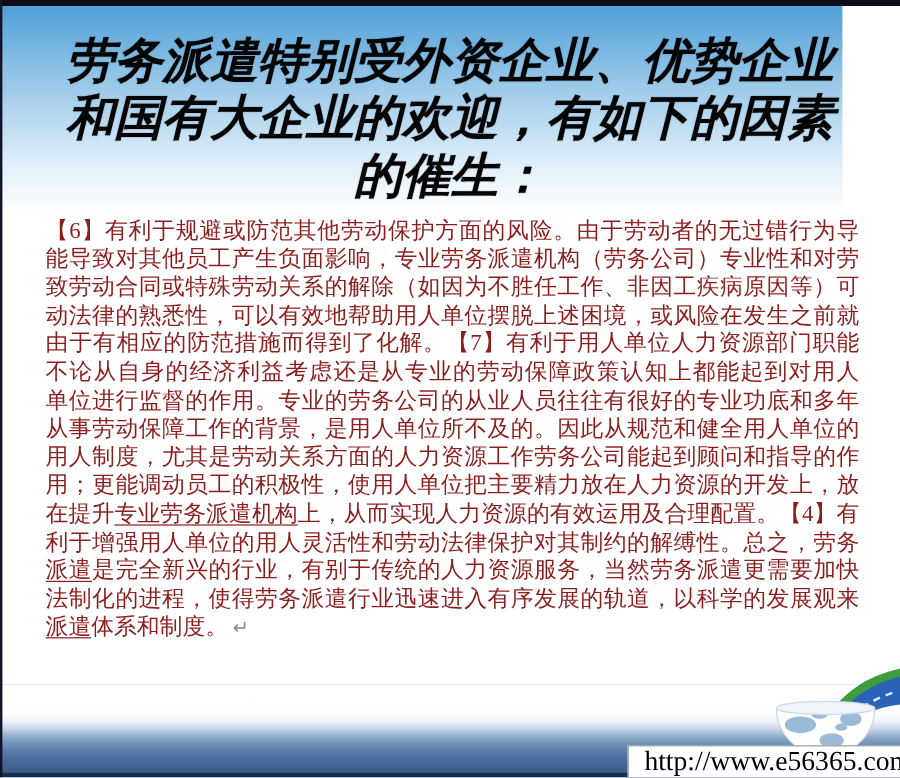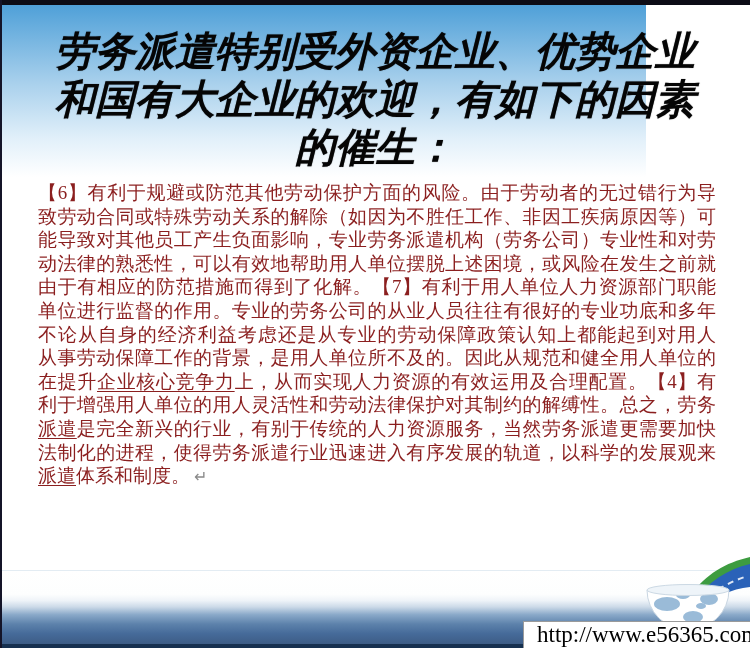--- a/index.html
+++ b/index.html
@@ -13,21 +13,21 @@
   }
   .top-strip{
     position:absolute;left:0;top:0;width:750px;height:5px;
     background:#0c0c16;
   }
   .left-edge{
     position:absolute;left:0;top:0;width:2px;height:648px;
     background:#141428;z-index:30;
   }
   .title-banner{
-    position:absolute;left:0;top:5px;width:646px;height:172px;
+    position:absolute;left:0;top:5px;width:702px;height:172px;
     background:linear-gradient(180deg,var(--title_bg_top,#4fa0d8) 0%,#a8d0ec 45%,#e2f0fa 78%,var(--title_bg_bottom,#ffffff) 100%);
   }
   .title-text{
     position:absolute;left:0;top:22px;width:750px;
     text-align:center;
     color:var(--title_text,#050505);
     font-weight:bold;font-style:italic;
     font-size:40px;line-height:48px;
     letter-spacing:0px;
     text-shadow:0 0 1px rgba(0,0,0,.6);
@@ -88,28 +88,30 @@
   <div class="title-banner">
     <div class="title-text">
       <div>劳务派遣特别受外资企业、优势企业</div>
       <div>和国有大企业的欢迎，有如下的因素</div>
       <div>的催生：</div>
     </div>
   </div>
 
   <div class="body-paragraph">
       <div class="body-line"><span>【6】有利于规避或防范其他劳动保护方面的风险。由于劳动者的无过错行为导</span></div>
+      <div class="body-line"><span>能导致对其他员工产生负面影响，专业劳务派遣机构（劳务公司）专业性和对劳</span></div>
       <div class="body-line"><span>致劳动合同或特殊劳动关系的解除（如因为不胜任工作、非因工疾病原因等）可</span></div>
-      <div class="body-line"><span>能导致对其他员工产生负面影响，专业劳务派遣机构（劳务公司）专业性和对劳</span></div>
       <div class="body-line"><span>动法律的熟悉性，可以有效地帮助用人单位摆脱上述困境，或风险在发生之前就</span></div>
       <div class="body-line"><span>由于有相应的防范措施而得到了化解。【7】有利于用人单位人力资源部门职能</span></div>
+      <div class="body-line"><span>不论从自身的经济利益考虑还是从专业的劳动保障政策认知上都能起到对用人</span></div>
       <div class="body-line"><span>单位进行监督的作用。专业的劳务公司的从业人员往往有很好的专业功底和多年</span></div>
-      <div class="body-line"><span>不论从自身的经济利益考虑还是从专业的劳动保障政策认知上都能起到对用人</span></div>
       <div class="body-line"><span>从事劳动保障工作的背景，是用人单位所不及的。因此从规范和健全用人单位的</span></div>
-      <div class="body-line"><span>在提升</span><span class="u">企业核心竞争力</span><span>上，从而实现人力资源的有效运用及合理配置。【4】有</span></div>
+      <div class="body-line"><span>用人制度，尤其是劳动关系方面的人力资源工作劳务公司能起到顾问和指导的作</span></div>
+      <div class="body-line"><span>用；更能调动员工的积极性，使用人单位把主要精力放在人力资源的开发上，放</span></div>
+      <div class="body-line"><span>在提升</span><span class="u">专业劳务派遣机构</span><span>上，从而实现人力资源的有效运用及合理配置。【4】有</span></div>
       <div class="body-line"><span>利于增强用人单位的用人灵活性和劳动法律保护对其制约的解缚性。总之，劳务</span></div>
       <div class="body-line"><span class="u">派遣</span><span>是完全新兴的行业，有别于传统的人力资源服务，当然劳务派遣更需要加快</span></div>
       <div class="body-line"><span>法制化的进程，使得劳务派遣行业迅速进入有序发展的轨道，以科学的发展观来</span></div>
       <div class="body-line last"><span class="u">派遣</span><span>体系和制度。</span><span class="return-mark">↵</span></div>
     </div>
 
   <div class="sea"></div>
   <div class="sea-bottom-strip"></div>
 
   <div class="globe">

